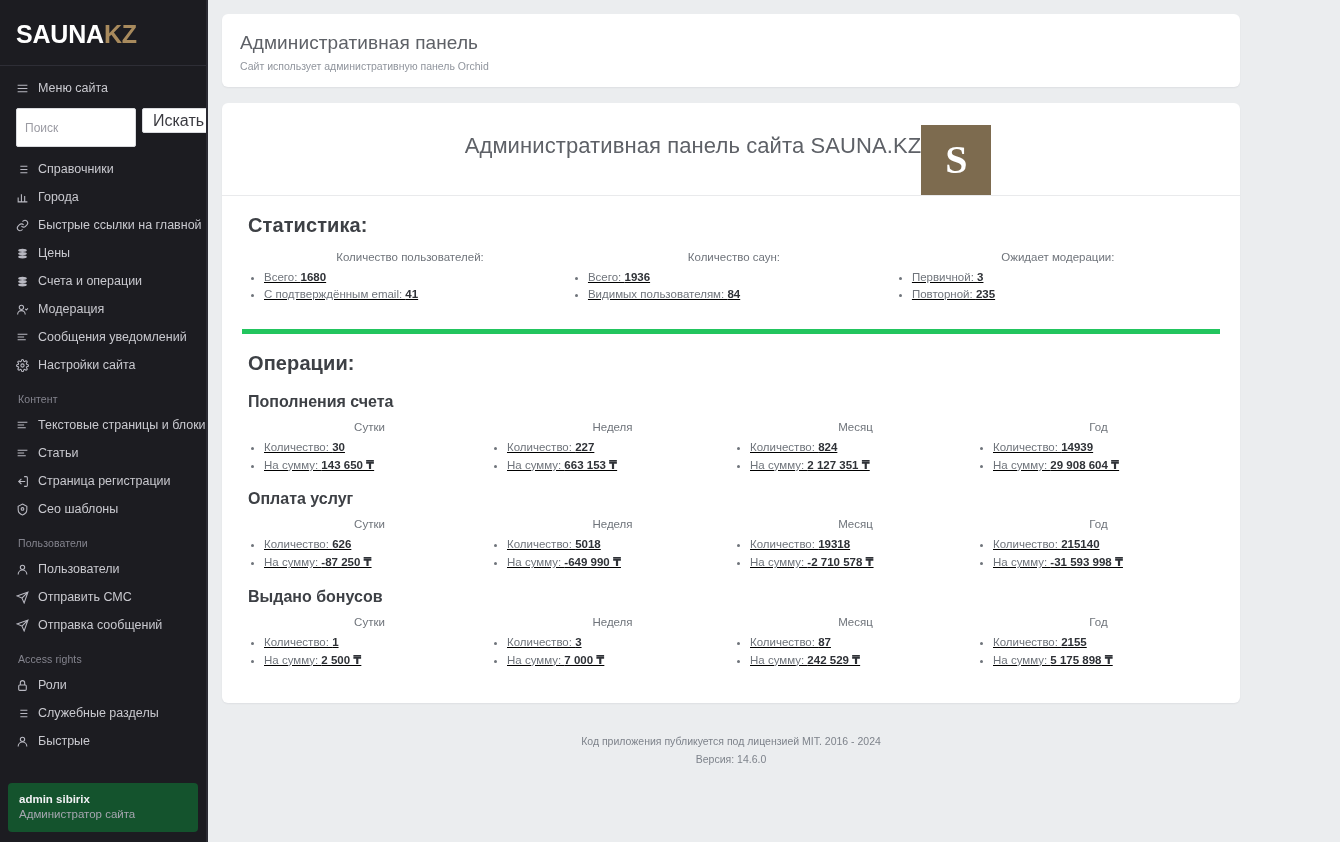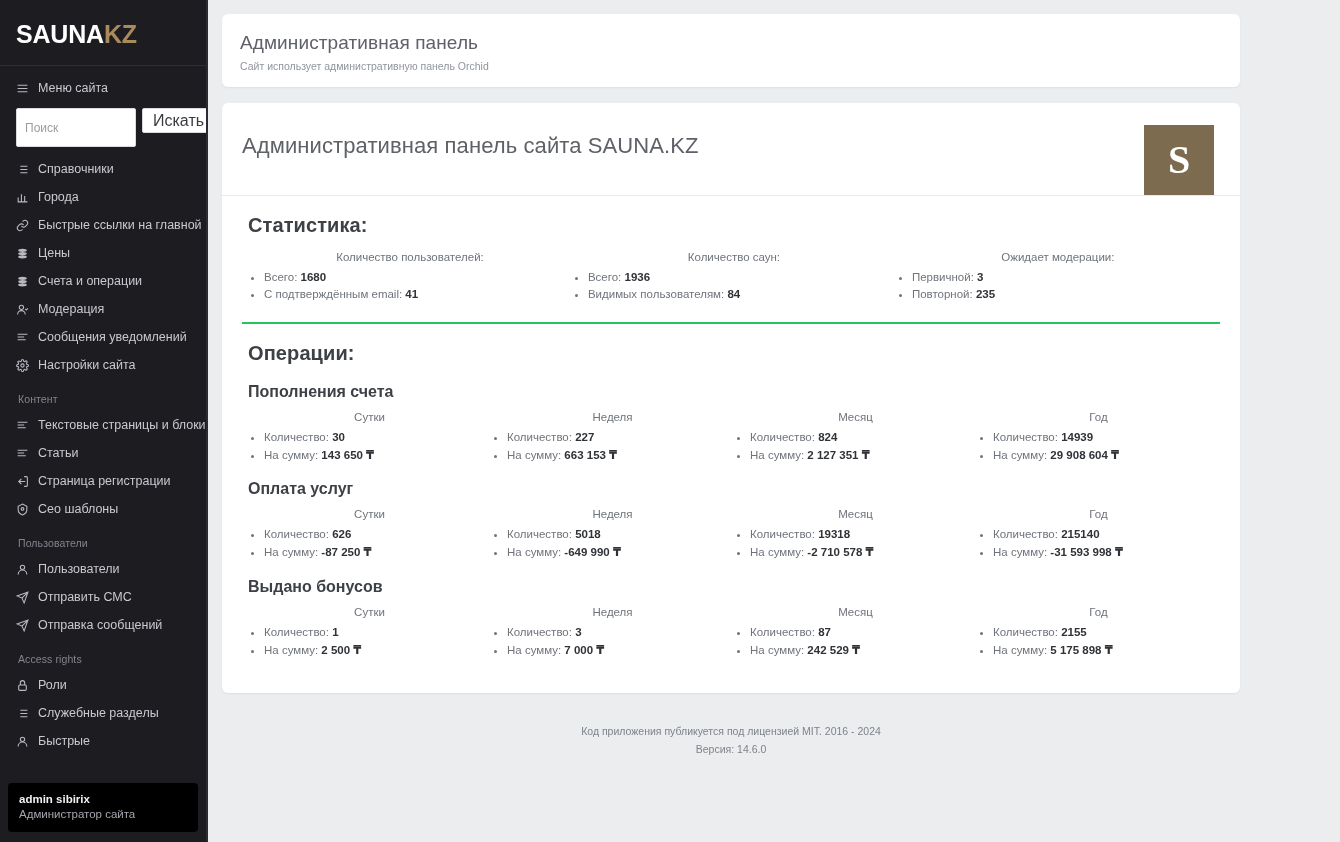--- a/index.html
+++ b/index.html
@@ -60,21 +60,21 @@
   .search-input::placeholder { color: #9b9ba3; }
   .search-btn {
     height: 25px; padding: 0 10px;
     background: #ffffff; border: 1px solid #d9dade; border-radius: 2px;
     font-size: 16px; color: #3a3a40; cursor: pointer;
     font-family: inherit; line-height: 1;
   }
 
   .user-card {
     margin: 0 8px 10px 8px; padding: 9px 11px;
-    background: #000000; border-radius: 4px;
+    background: #14532d; border-radius: 4px;
     cursor: pointer;
   }
   .user-name { color: #f1f1f4; font-size: 11.5px; font-weight: 700; line-height: 1.35; }
   .user-role { color: #a6a6b0; font-size: 11.5px; line-height: 1.35; }
 
   
   .main {
     flex: 1 1 auto; height: 842px;
     padding: 14px 100px 0 14px;
     display: flex; flex-direction: column;
@@ -87,21 +87,21 @@
   }
   .page-head { padding: 18px 18px 15px 18px; margin-bottom: 16px; }
   .page-title {
     font-size: 19px; color: #5e6167; font-weight: 400; line-height: 1.2;
     letter-spacing: 0.1px;
   }
   .page-sub { font-size: 10.5px; color: #90959d; margin-top: 5px; }
 
   .content-card { padding: 0; }
   .content-head {
-    display: flex; align-items: flex-start; justify-content: space-between;
+    display: flex; align-items: flex-start; justify-content: center;
     padding: 22px 26px 0 20px;
     border-bottom: 1px solid #e9eaec;
     min-height: 92px;
   }
   .content-title {
     font-size: 22px; color: #5e6167; font-weight: 400;
     padding-top: 8px; letter-spacing: 0.1px;
   }
   .avatar {
     width: 70px; height: 70px; flex: 0 0 70px;
@@ -109,31 +109,31 @@
     display: flex; align-items: center; justify-content: center;
     font-family: "Liberation Serif", "DejaVu Serif", serif;
     font-size: 40px; font-weight: 700; line-height: 1;
   }
 
   .section { padding: 0 20px; }
   .sect-title {
     font-size: 20px; color: #3d4045; font-weight: 700;
     padding: 18px 0 14px 6px; letter-spacing: 0.1px;
   }
-  .sect-title.divider-top { border-top: 2px solid #22c55e; margin-top: 4px; }
+  .sect-title.divider-top { border-top: 5px solid #22c55e; margin-top: 11px; }
   .sub-title {
     font-size: 16px; color: #3d4045; font-weight: 700;
     padding: 4px 0 10px 6px;
   }
 
   .cols { display: flex; padding-left: 6px; }
   .cols.c3 > .col { width: 33.33%; }
   .cols.c4 > .col { width: 25%; }
   .col-label { font-size: 11.5px; color: #6f747b; padding-bottom: 6px; text-align: center; }
-  .col ul { list-style: disc; margin: 0 0 0 16px; padding: 0; }
+  .col ul { list-style: disc; margin: 0 0 0 16px; padding: 0; text-decoration: underline; }
   .col li {
     font-size: 11.5px; color: #6f747b;
     line-height: 1.45; padding: 0 0 1px 0;
   }
   .col li b { color: #2f3237; font-weight: 700; }
   .col li::marker { color: #6f747b; }
 
   .stats-block { padding-bottom: 14px; }
   .ops-block { padding-bottom: 12px; }
   .card-pad-bottom { height: 22px; }

